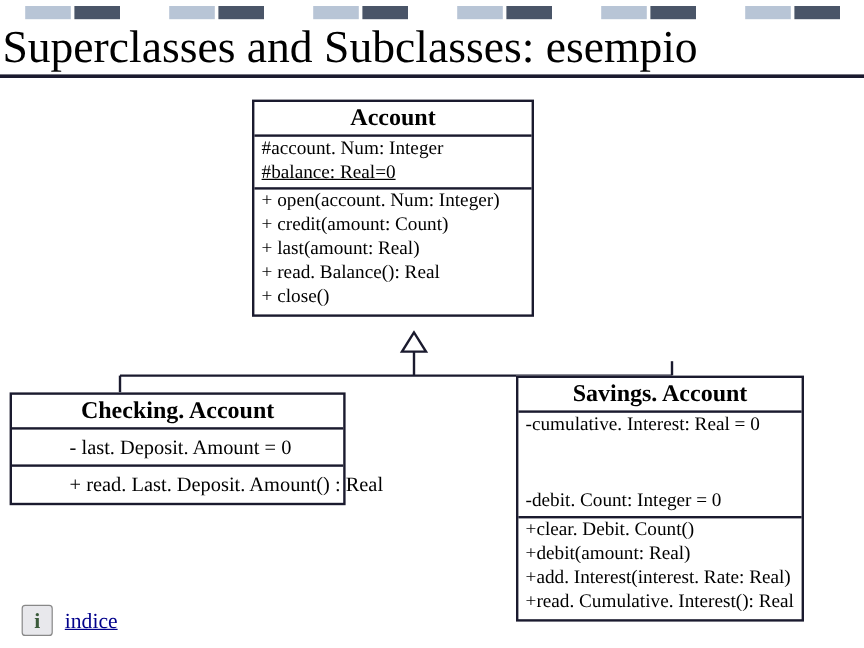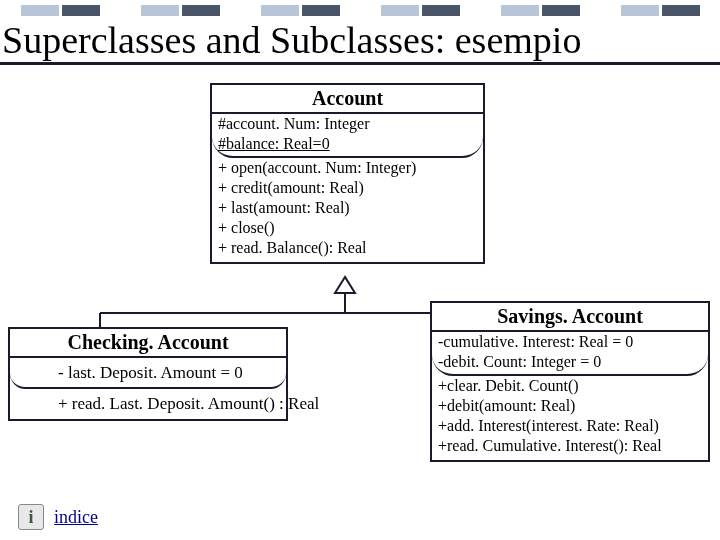--- a/index.html
+++ b/index.html
@@ -41,32 +41,31 @@
   .uml .name {
     text-align: center;
     font-weight: bold;
     font-size: 20px;
     padding: 2px 6px;
     border-bottom: 2px solid #1a1a2e;
   }
   .uml .attrs {
     padding: 0 6px 2px 6px;
     border-bottom: 2px solid #1a1a2e;
-    border-radius: 21px;
   }
   .uml .ops { padding: 0 6px 4px 6px; }
   .uml .attrs div, .uml .ops div { white-space: nowrap; line-height: 1.25; }
   .uml .attrs div:last-child { text-decoration: underline; }
-  .uml.account { left: 210px; top: 18px; width: 275px; }
+  .uml.account { left: 210px; top: 18px; width: 235px; }
   .uml.checking { left: 8px; top: 262px; width: 280px; }
   .uml.checking .name { font-size: 20px; }
   .uml.checking .attrs, .uml.checking .ops { font-size: 17px; padding-top:4px; padding-bottom:4px;padding-left:48px;}
-  .uml.savings { left: 430px; top: 236px; width: 280px; }
+  .uml.savings { left: 430px; top: 248px; width: 240px; }
   .uml.savings .name { font-size: 20px; }
-  .uml.savings .attrs div:last-child { text-decoration: none; }
+  .uml.savings .attrs div:last-child { text-decoration: none; margin-top: 44px; }
   svg.connectors { position: absolute; left:0; top:0; width:720px; height:430px; pointer-events:none; }
   .footer {
     position: absolute;
     left: 18px;
     bottom: 10px;
     display: flex;
     align-items: center;
     gap: 10px;
   }
   .info-icon {
@@ -133,24 +132,24 @@
   </svg>
 
   <div class="uml account">
     <div class="name">Account</div>
     <div class="attrs">
       <div>#account. Num: Integer</div>
       <div>#balance: Real=0</div>
     </div>
     <div class="ops">
       <div>+ open(account. Num: Integer)</div>
-      <div>+ credit(amount: Real)</div>
+      <div>+ credit(amount: Count)</div>
       <div>+ last(amount: Real)</div>
+      <div>+ read. Balance(): Real</div>
       <div>+ close()</div>
-      <div>+ read. Balance(): Real</div>
     </div>
   </div>
 
   <div class="uml checking">
     <div class="name">Checking. Account</div>
     <div class="attrs">
       <div style="text-decoration:none">- last. Deposit. Amount = 0</div>
     </div>
     <div class="ops">
       <div>+ read. Last. Deposit. Amount() : Real</div>

